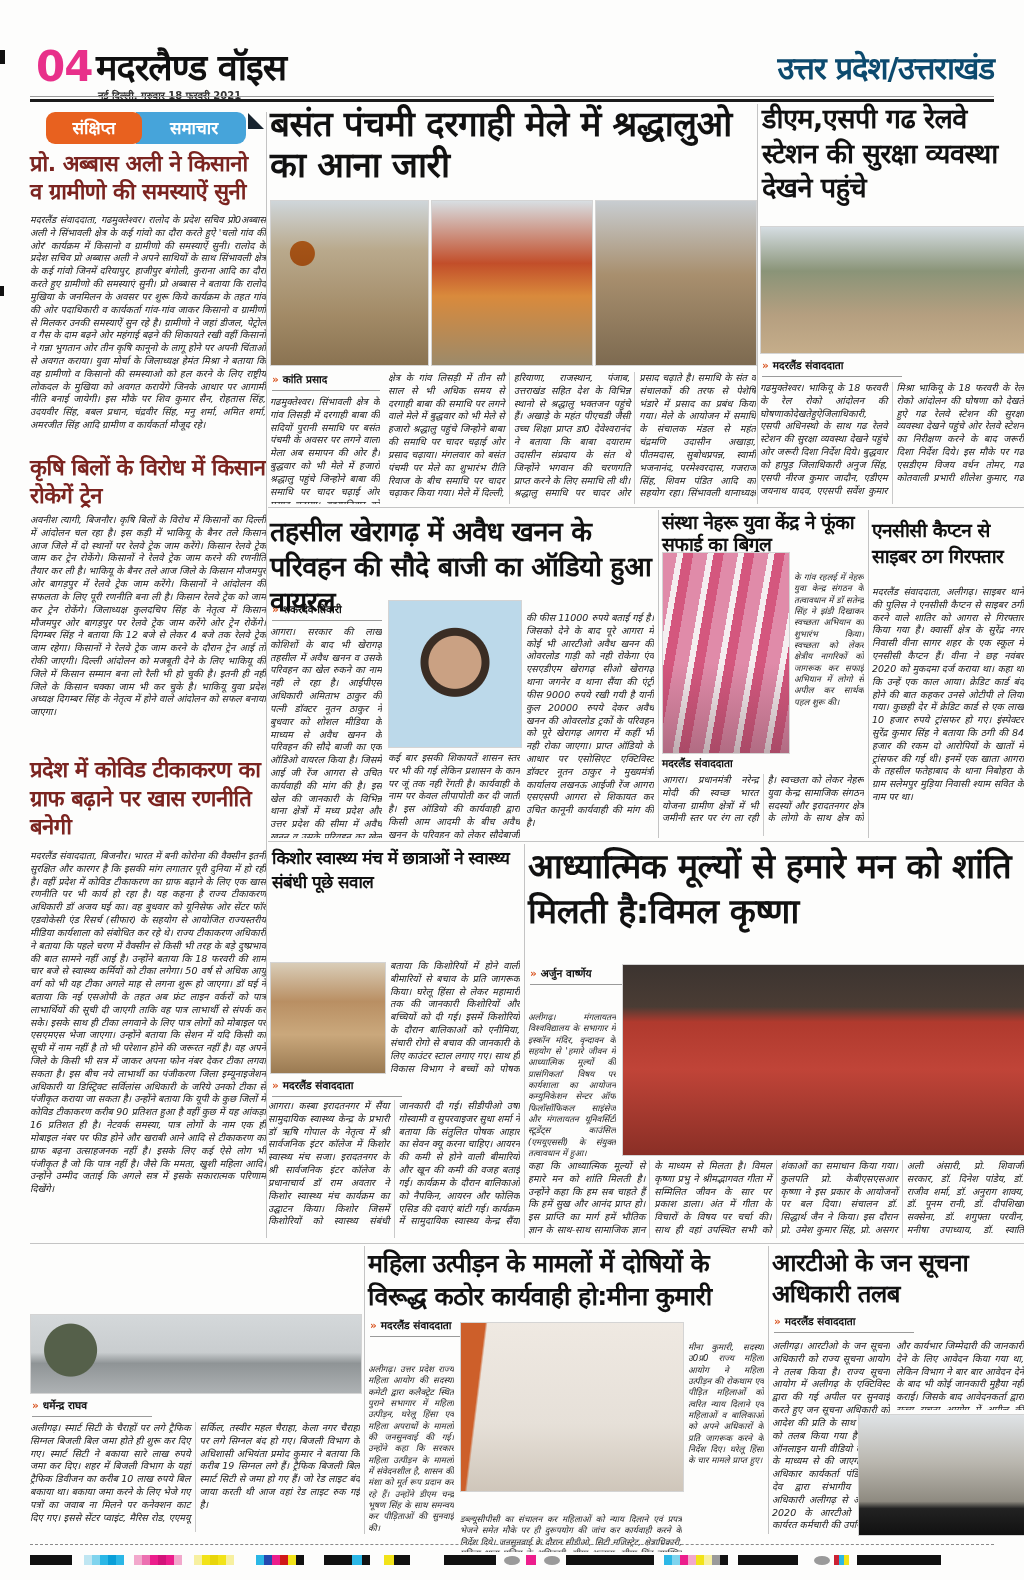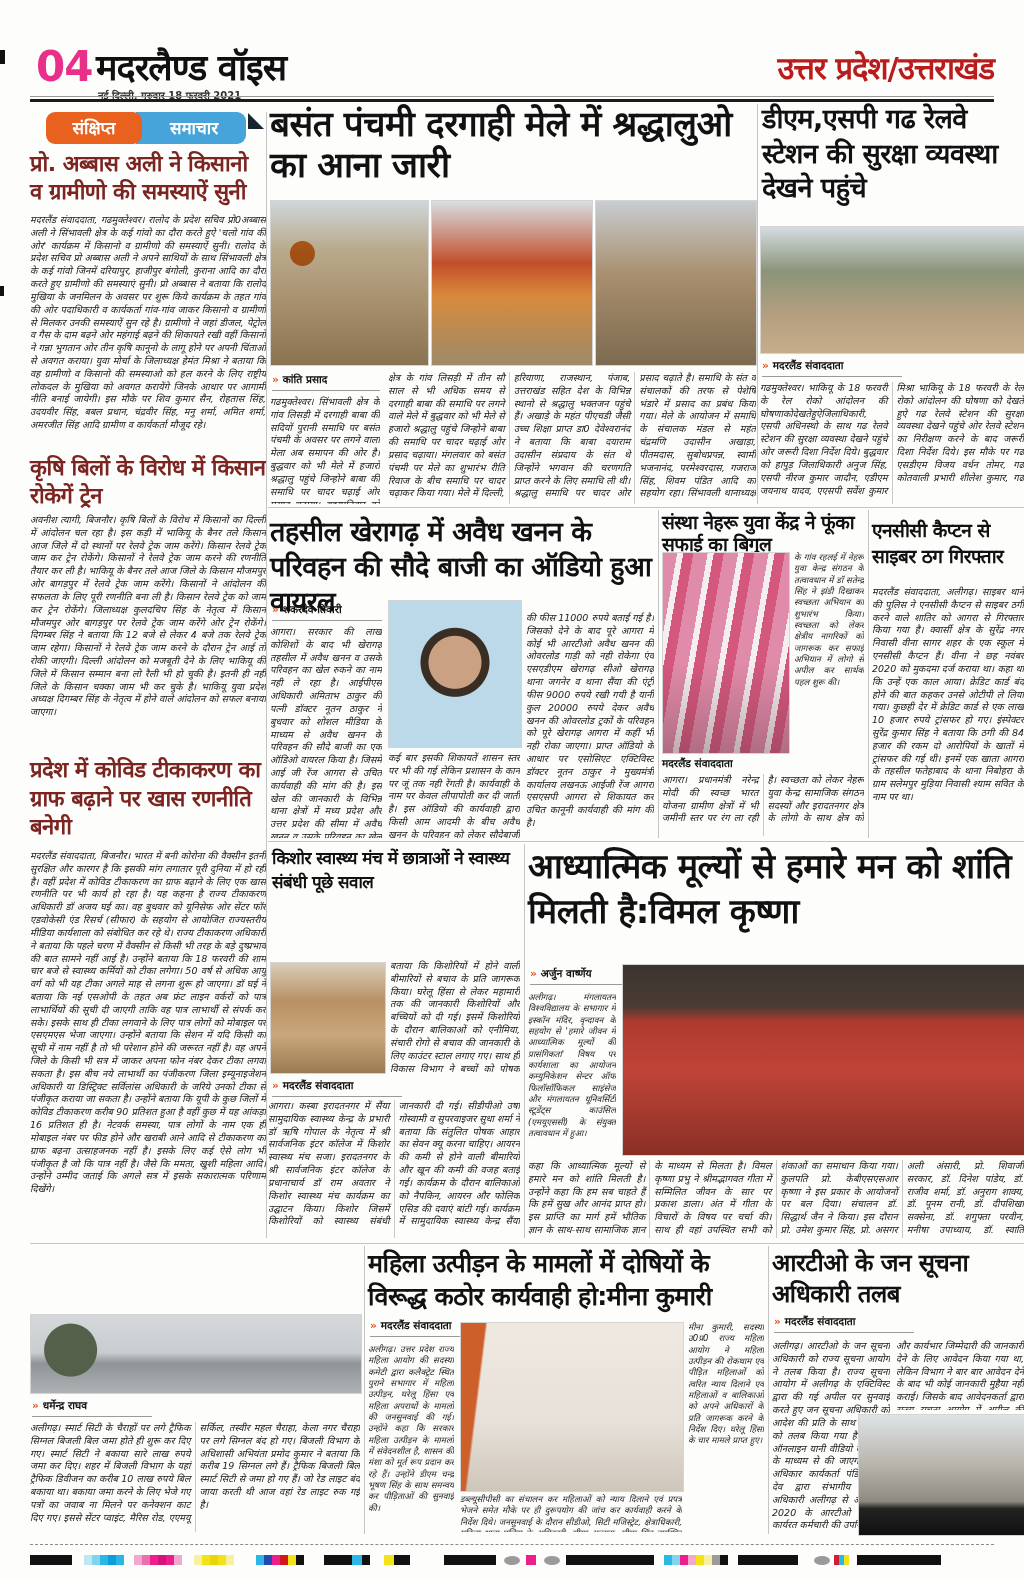--- a/index.html
+++ b/index.html
@@ -4,41 +4,41 @@
 <style>
   html,body{margin:0;padding:0;background:#e9e9e9;}
   .page{position:relative;width:1024px;height:1580px;background:#fdfdfc;margin:0 auto;
         font-family:"DejaVu Sans",sans-serif;color:#1c1c1c;overflow:hidden;}
   .abs{position:absolute;}
   
   .pgnum{font-size:42px;font-weight:800;color:#e8308a;letter-spacing:-1px;}
   .paper{font-size:36px;font-weight:800;color:#101010;letter-spacing:-1px;}
   .dateline{font-size:10px;font-weight:700;color:#333;}
   .emails{font-size:12.5px;font-weight:700;line-height:1.5;color:#111;}
-  .section-title{font-size:31px;font-weight:800;color:#b91c1c;letter-spacing:-1px;}
+  .section-title{font-size:31px;font-weight:800;color:#0c4a6e;letter-spacing:-1px;}
   .rule-thin{background:#9a9a9a;}
   .rule-thick{background:#1b1b1b;}
   
   .badge{display:flex;height:32px;border-radius:9px;overflow:visible;}
   .badge .b1{background:#e8611f;color:#fff;font-weight:800;font-size:17px;line-height:32px;
              text-align:center;width:96px;border-radius:9px;z-index:2;}
   .badge .b2{background:#46a4da;color:#fff;font-weight:800;font-size:17px;line-height:32px;
              text-align:center;width:104px;border-radius:0 9px 9px 0;margin-left:-6px;padding-left:6px;}
   .badge .tri{width:0;height:0;border-left:16px solid #17232e;border-top:16px solid transparent;
               align-self:flex-start;margin-left:2px;border-bottom:0;transform:translateY(1px);}
   
   .hl{font-weight:800;color:#111;letter-spacing:-0.5px;}
   .maroon{color:#7b2420;}
   .ctr{text-align:left;}
   
   .bt{font-size:9.5px;line-height:1.35;text-align:justify;color:#222;overflow:hidden;font-style:italic;}
   .bt2{column-count:2;column-gap:9px;column-rule:1px solid #c9c9c9;}
   .bt3{column-count:3;column-gap:9px;column-rule:1px solid #c9c9c9;}
   .bt4{column-count:4;column-gap:9px;column-rule:1px solid #c9c9c9;}
-  .tiny{font-size:8.6px;line-height:1.32;}
+  .tiny{font-size:8.6px;line-height:1.32;margin-top:20px;}
   
   .byline{font-size:10.5px;font-weight:700;color:#111;border-bottom:1px solid #9a9a9a;padding-bottom:4px;}
   .byline .mk{color:#d9531e;font-weight:800;margin-right:4px;}
   .byline.noline{border-bottom:none;}
   
   .photo{overflow:hidden;border:1px solid #d4d4d4;}
   .vline{background:#c4c4c4;width:1px;}
   .hline{background:#c4c4c4;height:1px;}
   .dashed{border-top:1px dashed #8a8a8a;height:0;}
   .cbar{display:flex;align-items:center;height:12px;}

